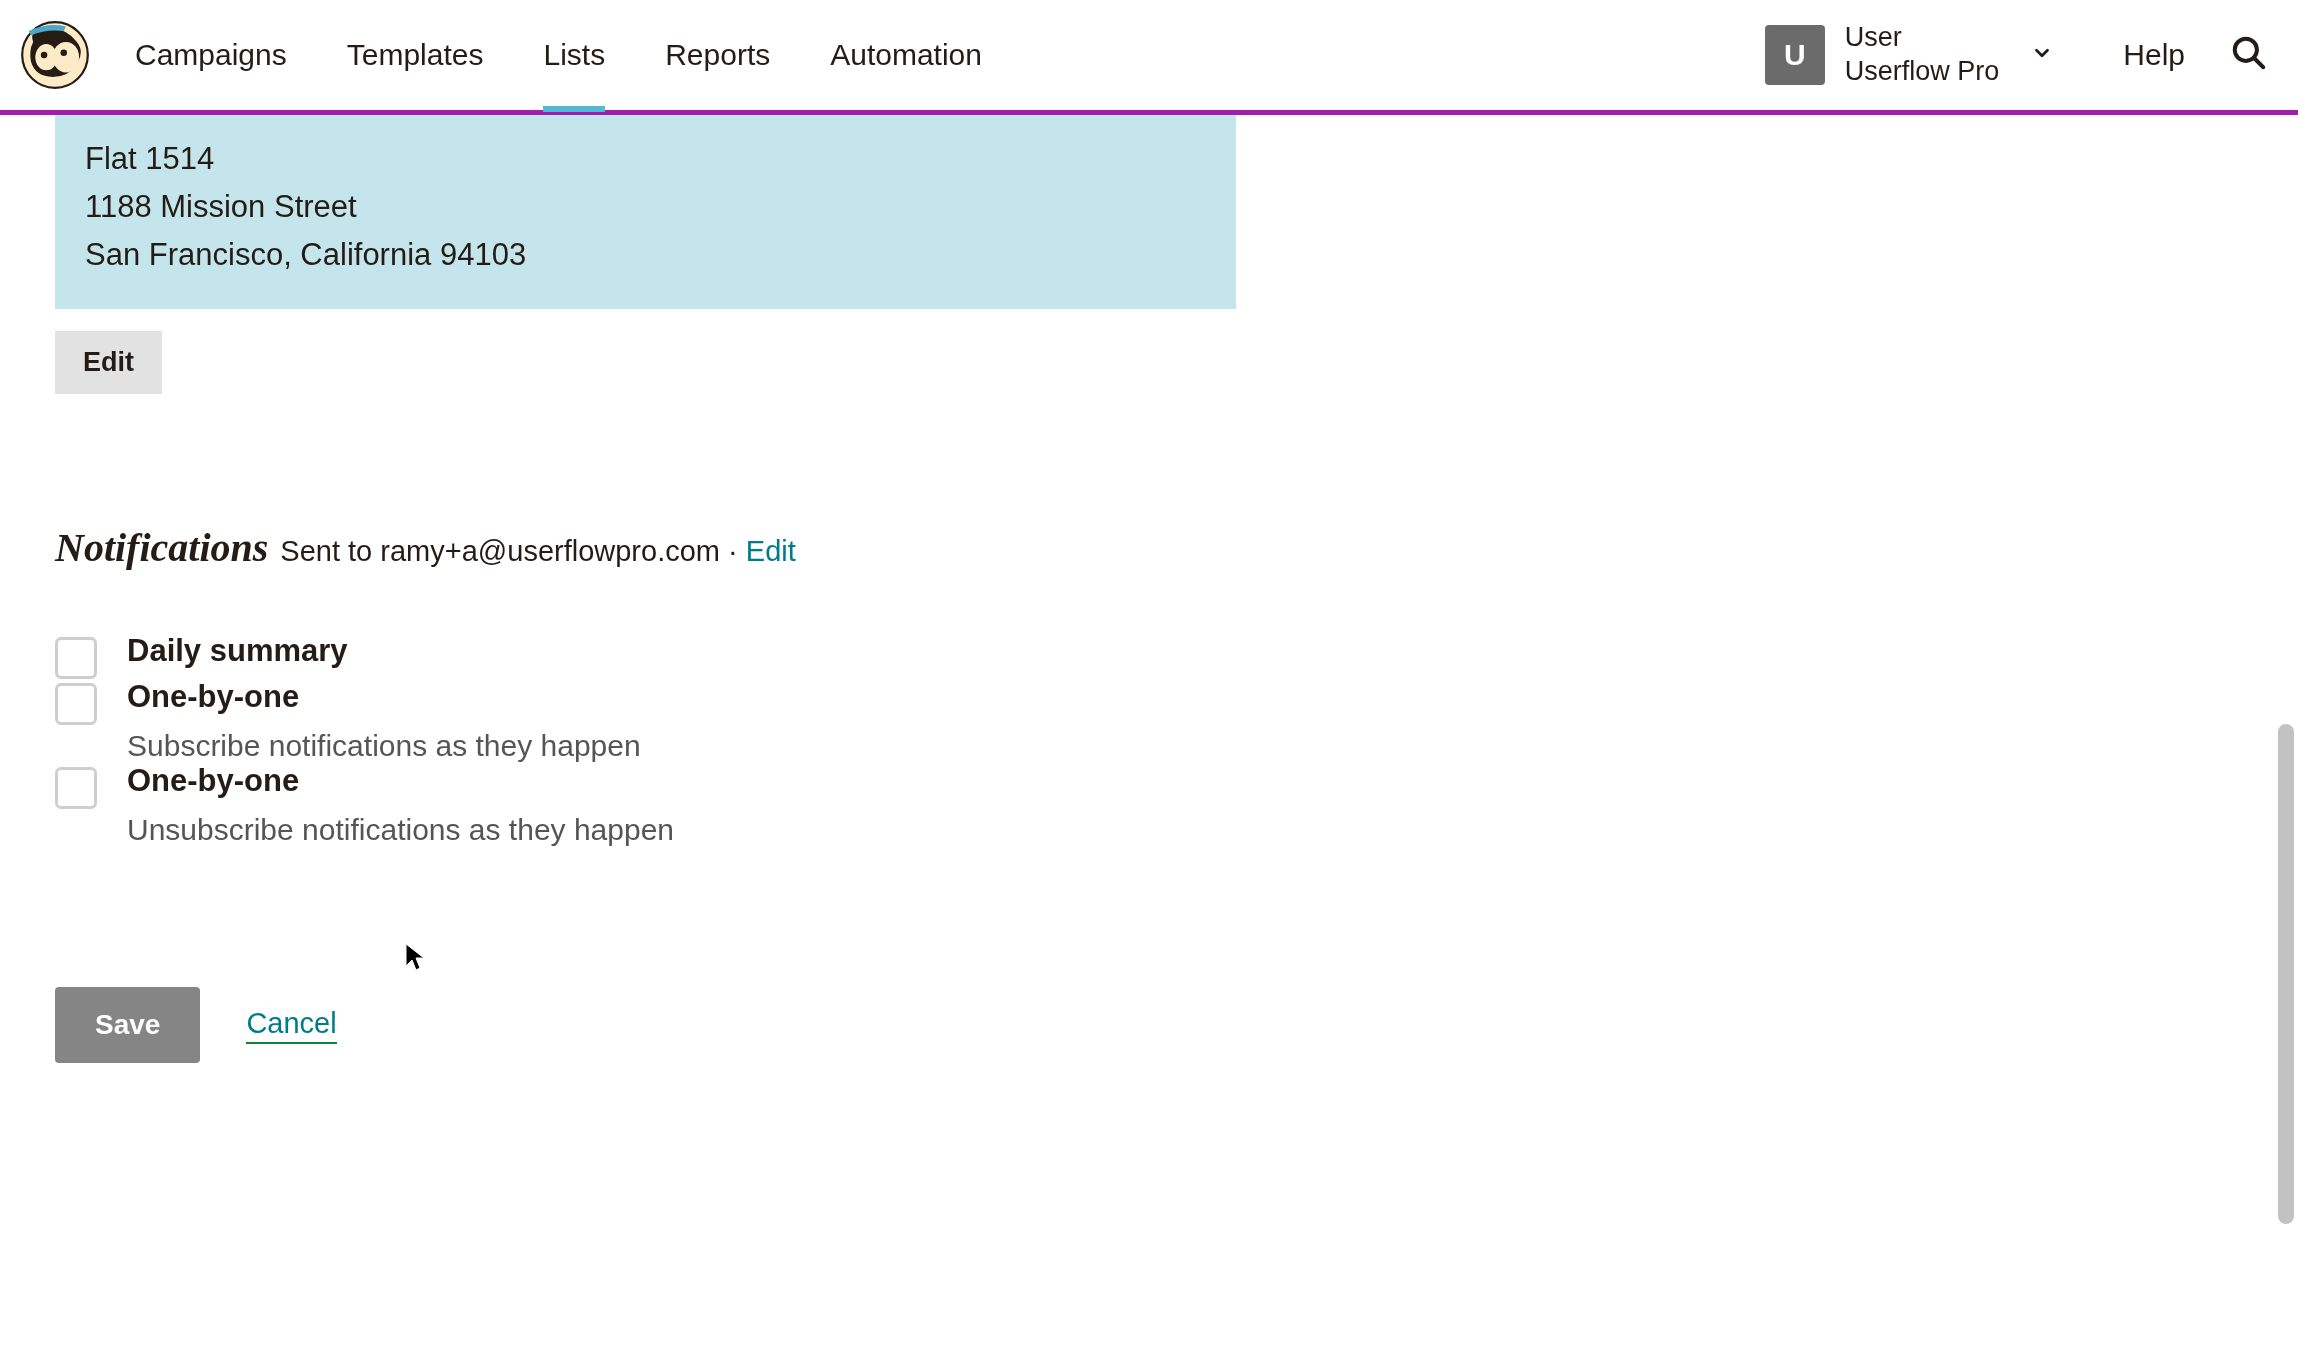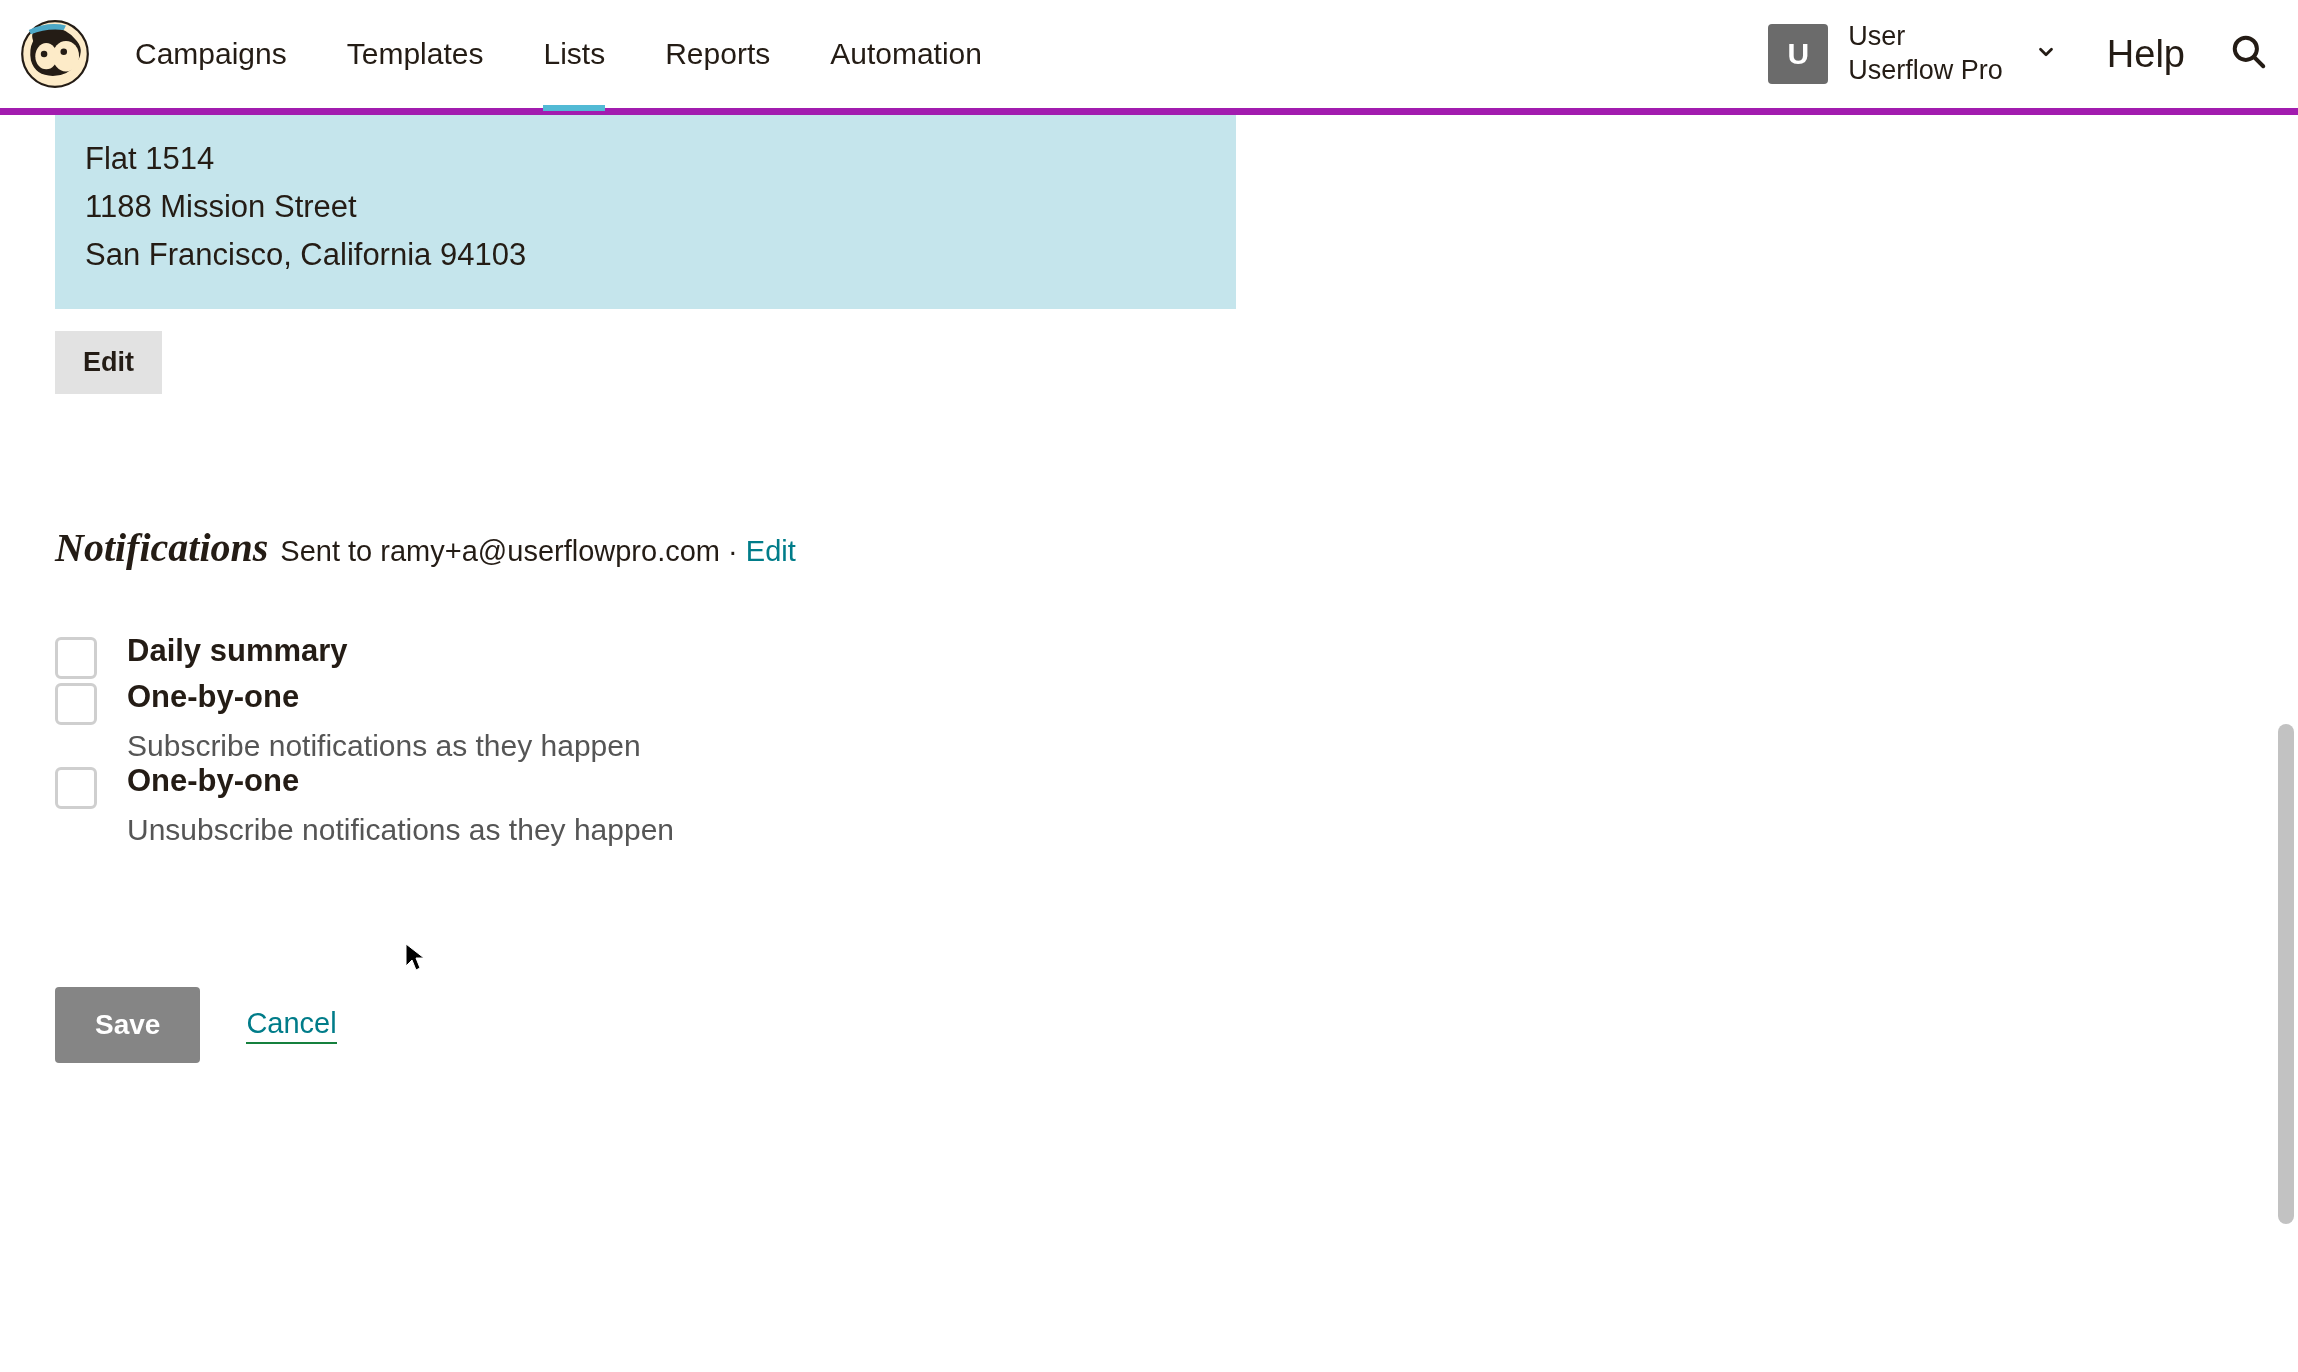--- a/index.html
+++ b/index.html
@@ -3,21 +3,21 @@
 <meta charset="utf-8">
 <style>
   * { box-sizing: border-box; margin: 0; padding: 0; }
   html, body { width: 2298px; height: 1372px; font-family: "Helvetica Neue", Helvetica, Arial, sans-serif; color: #241c15; background: #fff; }
   
   .header {
     display: flex;
     align-items: center;
     height: 115px;
     padding: 0 30px 0 20px;
-    border-bottom: 7px solid #a21caf;
+    border-bottom: 5px solid #a21caf;
   }
   .logo {
     width: 70px;
     height: 70px;
     margin-right: 45px;
     flex-shrink: 0;
   }
   .nav {
     display: flex;
     gap: 60px;
@@ -56,21 +56,21 @@
     font-weight: 600;
     display: flex;
     align-items: center;
     justify-content: center;
     border-radius: 4px;
   }
   .user-text { display: flex; flex-direction: column; line-height: 1.25; }
   .user-text .uname { font-size: 27px; color: #241c15; }
   .user-text .uorg { font-size: 27px; color: #241c15; }
   .chevron { margin-left: 12px; }
-  .help { font-size: 38px; color: #241c15; cursor: pointer; margin-right: 45px; }
+  .help { font-size: 30px; color: #241c15; cursor: pointer; margin-right: 45px; margin-left: 20px; }
   .search-icon { cursor: pointer; }
   
   .content {
     padding: 0 55px 60px 55px;
   }
   .address-box {
     background: #c5e5ec;
     padding: 20px 30px 30px 30px;
     width: 1181px;
     font-size: 31px;

